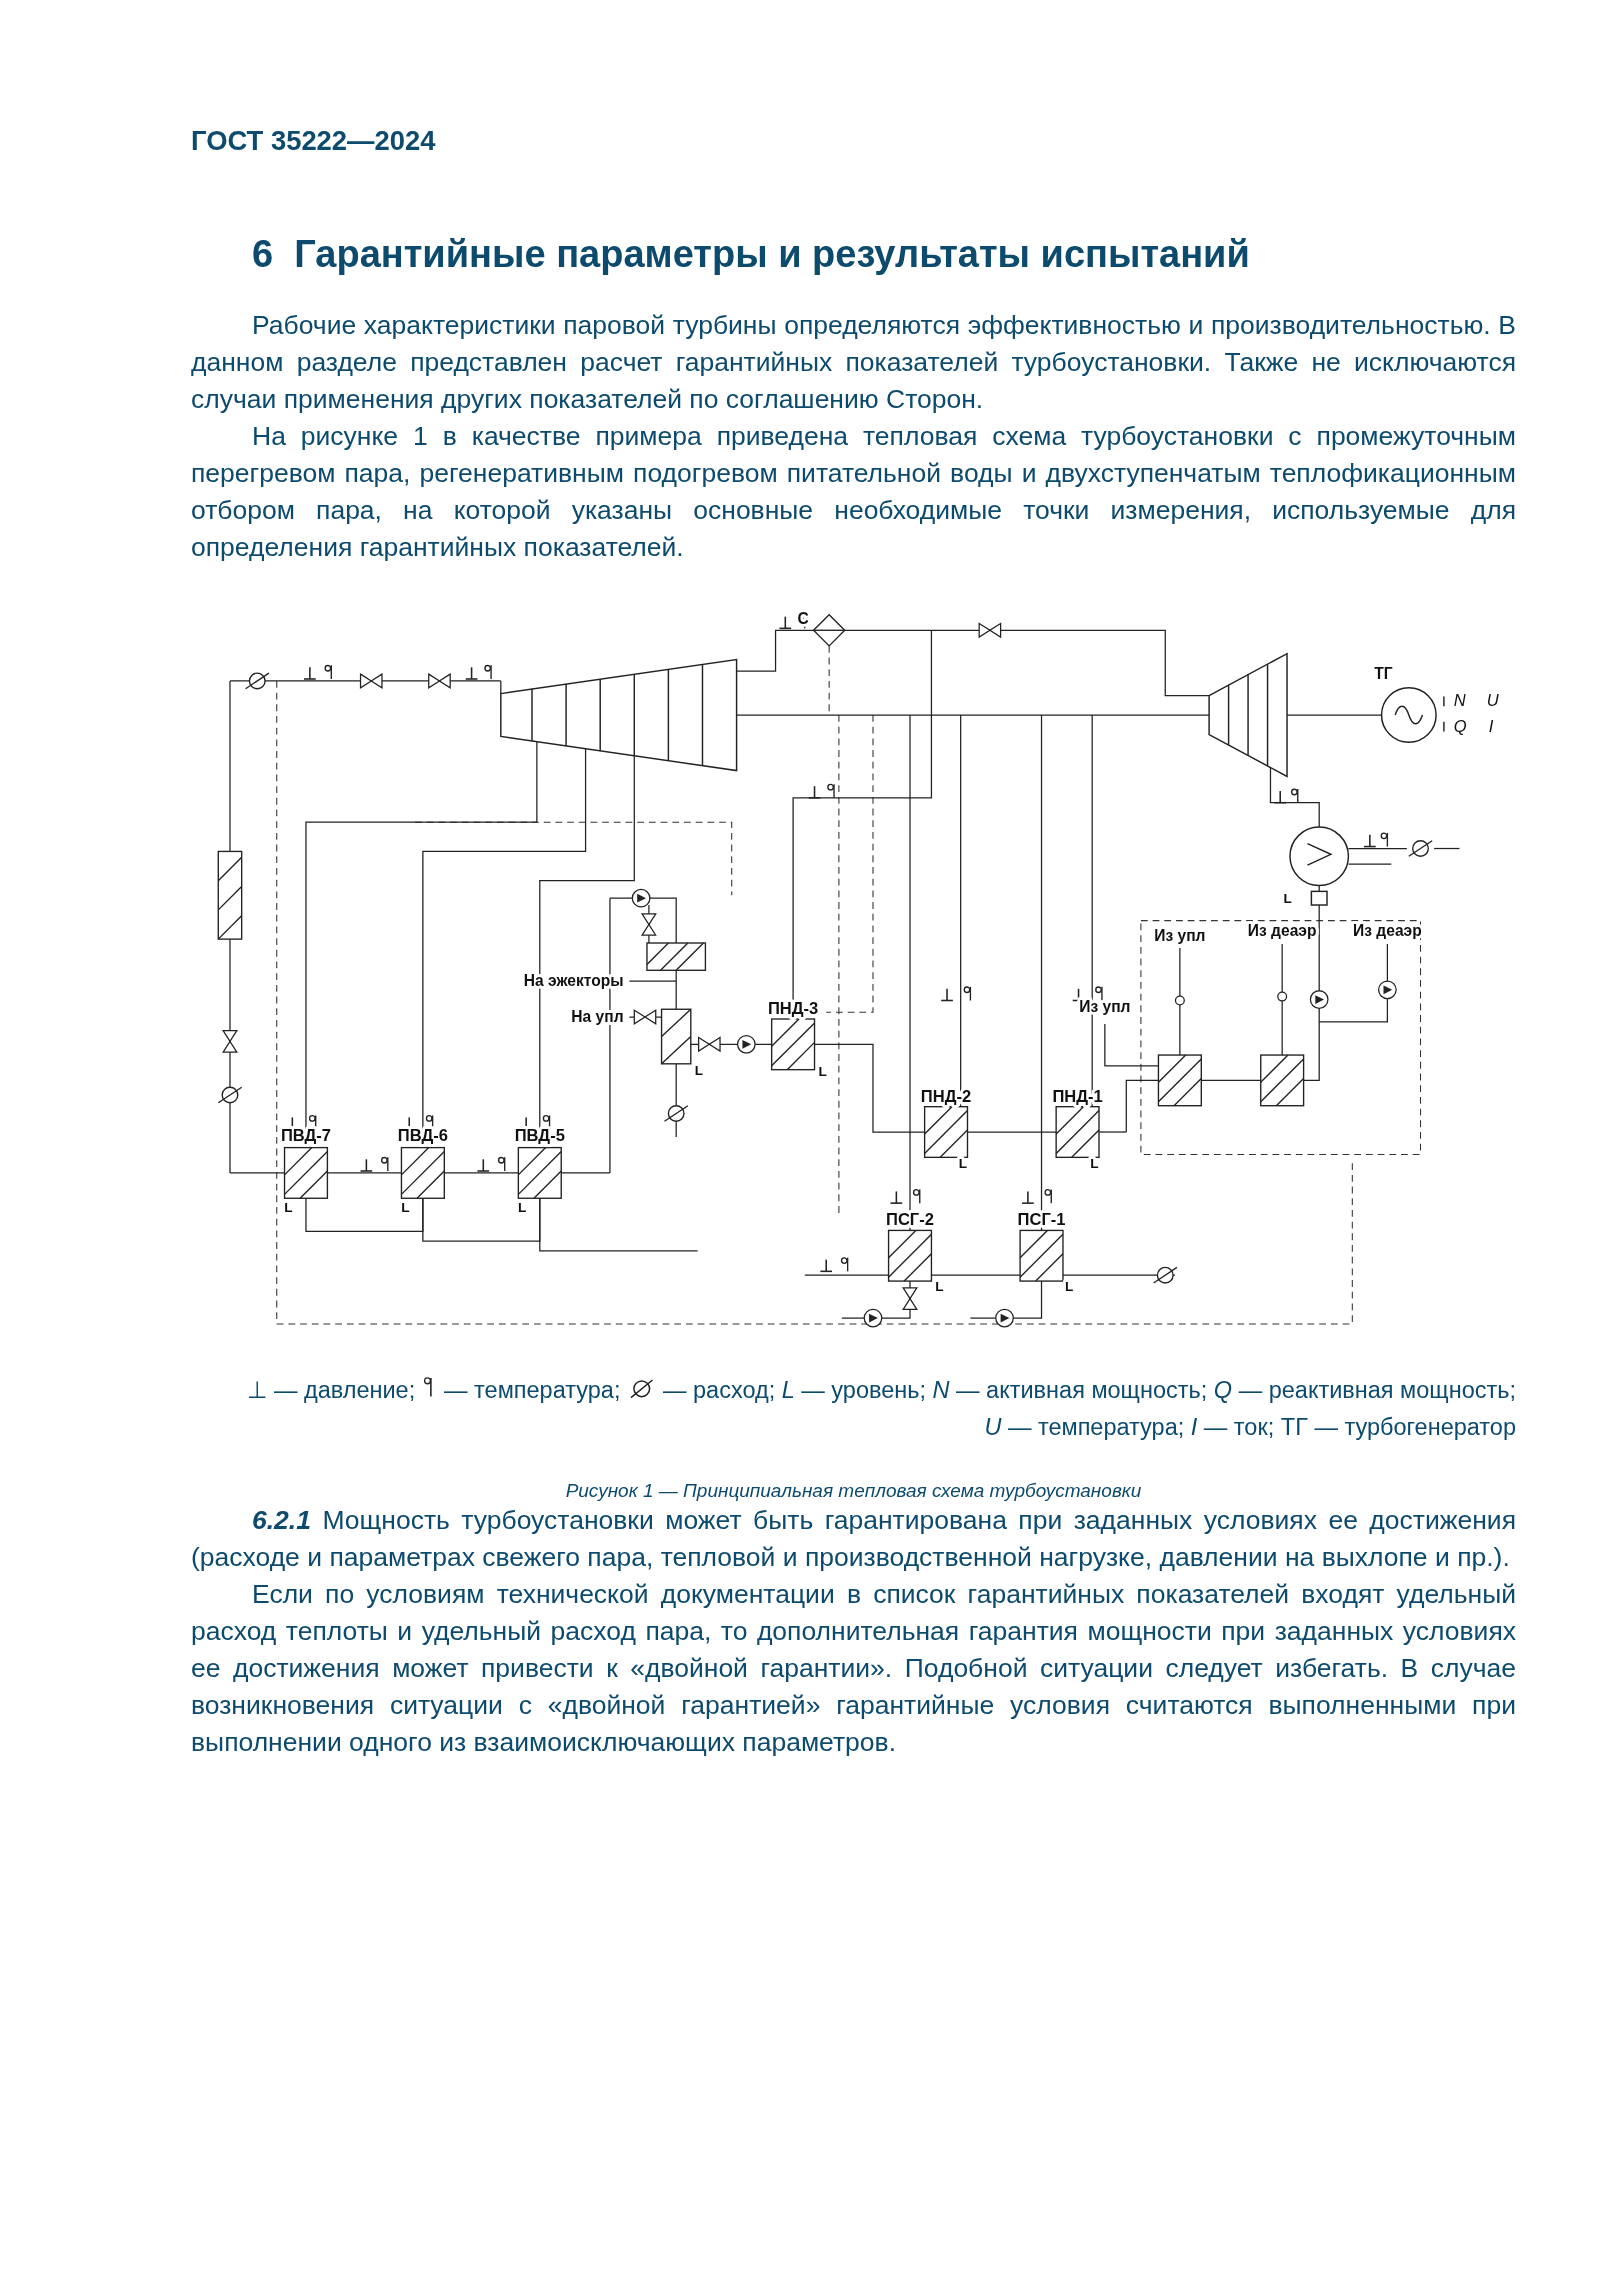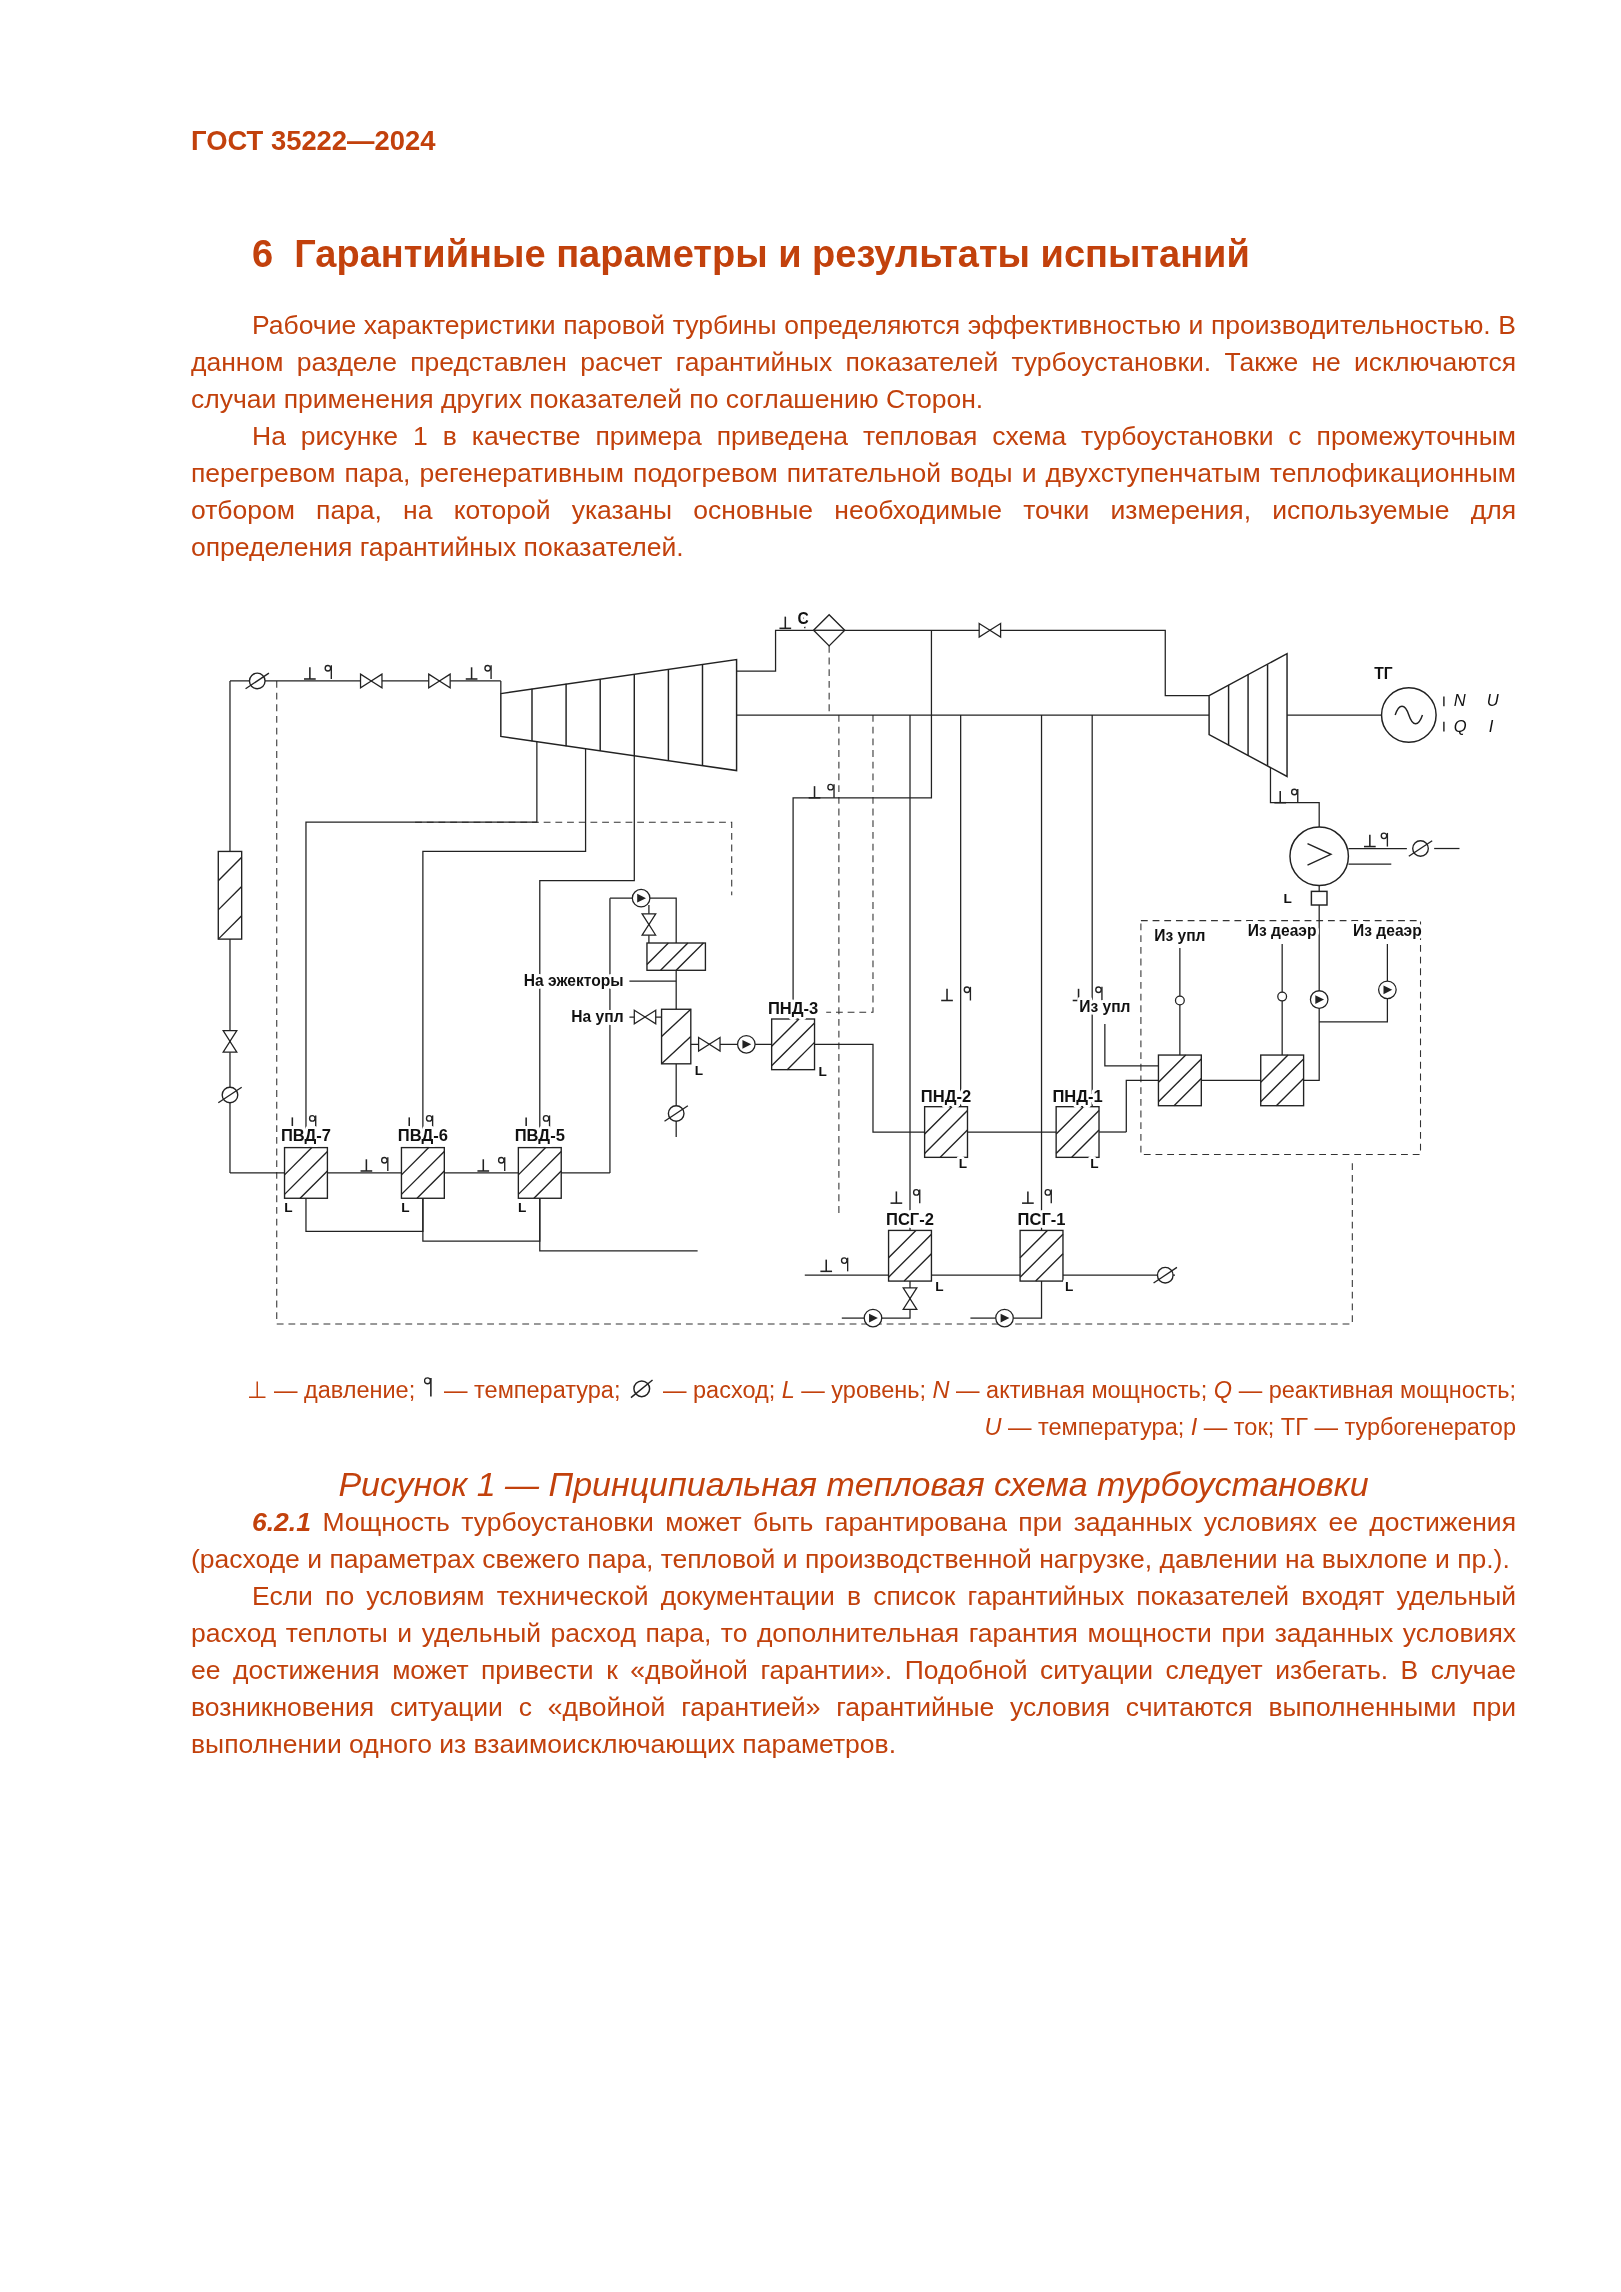--- a/index.html
+++ b/index.html
@@ -1,30 +1,30 @@
 <!DOCTYPE html>
 <html><head>
 <meta charset="utf-8">
 <style>
   * { margin:0; padding:0; box-sizing:border-box; }
   body { background:#ffffff; font-family:"Liberation Sans","DejaVu Sans",sans-serif; }
-  .page { position:relative; width:1621px; height:2033px; background:#ffffff; color:#c2410c; overflow:hidden;border-radius:13px; }
+  .page { position:relative; width:1621px; height:2033px; background:#ffffff; color:#0c4a6e; overflow:hidden;border-radius:13px; }
   .doc-header { position:absolute; left:191px; top:125px; font-size:27.4px; font-weight:bold; }
   .body-col { position:absolute; left:191px; top:201px; width:1325px; }
   .para { font-size:26.5px; line-height:37px; text-align:justify; text-indent:61px; }
   .num-it { font-style:italic;font-weight:bold; }
   h2.sec { font-size:38px; font-weight:bold; margin:32px 0 31px 0; padding-left:61px; }
   h3.sub { font-size:27.4px; font-weight:bold; margin:33px 0 25.5px 0; padding-left:61px; }
   .figure-wrap { margin-top:37px; }
   .figure-wrap svg { display:block; width:1325px; height:auto; }
   .legend { margin-top:19.6px; text-align:right; font-size:23.5px; line-height:35px; }
   .legend .it, .it { font-style:italic; }
   .legend .sym { display:inline-block; vertical-align:-2px; margin:0 2px; }
   .legend .symtxt { font-size:23.5px; }
-  .caption { margin-top:20px; text-align:center; font-style:italic; font-size:34px; }
+  .caption { margin-top:35px; text-align:center; font-style:italic; font-size:19px; }
   .pagenum { position:absolute; left:191px; top:2098px; font-size:26.5px; }
 
   
   svg .pipe { stroke:#222; stroke-width:1.3; fill:none; }
   svg .dash { stroke:#333; stroke-width:1.1; fill:none; stroke-dasharray:7 5; }
   svg text { fill:#111; font-family:"Liberation Sans","DejaVu Sans",sans-serif; }
   svg .dlbl { font-size:17px; font-weight:bold; }
   svg .dsm  { font-size:16px; font-weight:bold; }
   svg .dL   { font-size:14px; font-weight:bold; }
   svg .dvar { font-size:17px; font-style:italic; }

